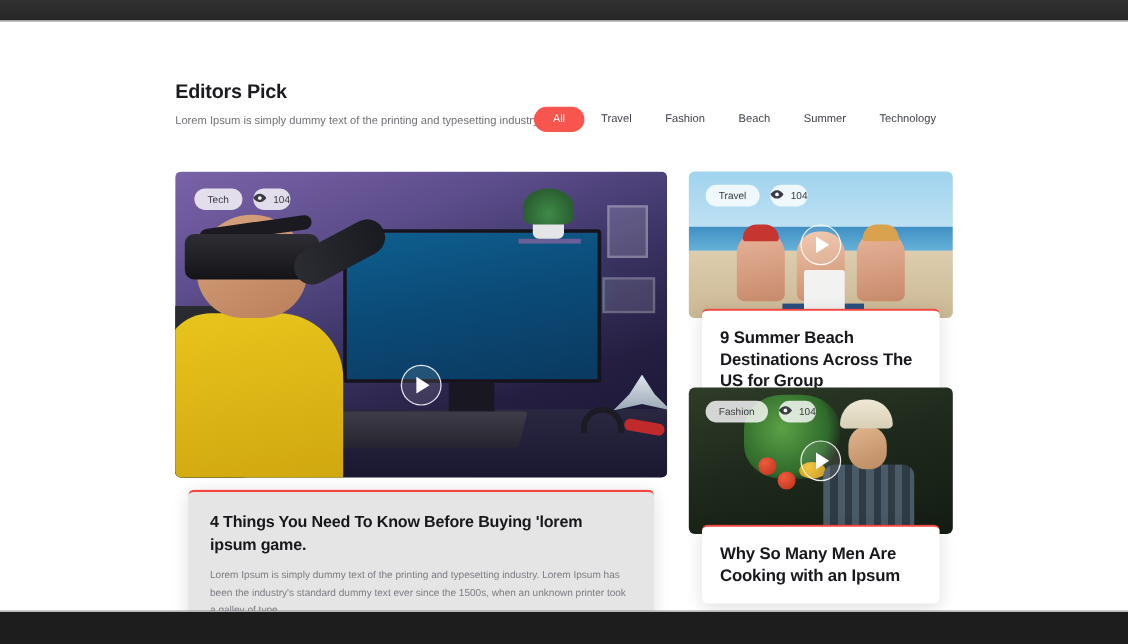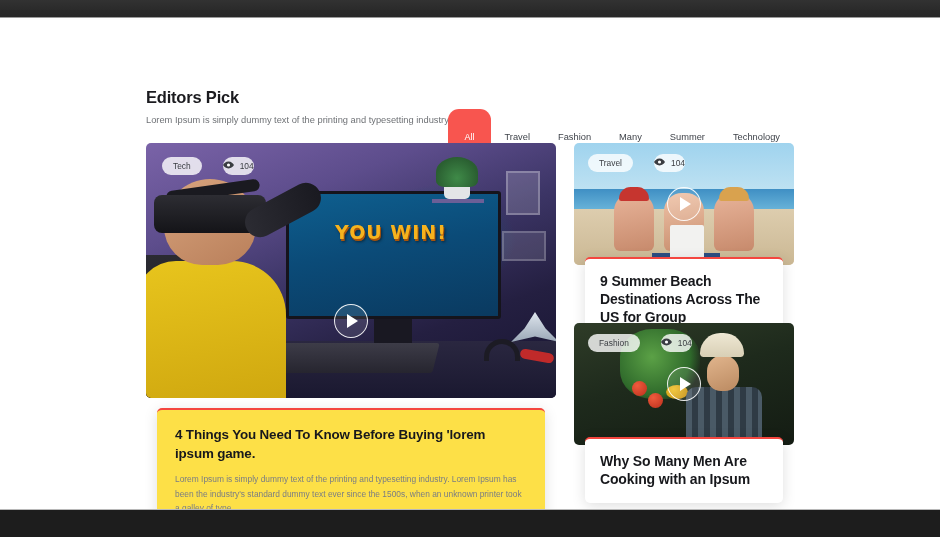--- a/index.html
+++ b/index.html
@@ -22,21 +22,21 @@
     background: #1d1d1d;
     border-top: 1px solid #b8b8b8;
   }
 
   
   .page {
     position: absolute; left: 0; top: 19px; width: 940px; height: 489px;
     background: #fff;
   }
   .content {
-    position: absolute; left: 146px; top: 48px; width: 648px; margin-top: 20px;
+    position: absolute; left: 146px; top: 48px; width: 648px;
   }
 
   
   .header { position: relative; height: 42px; }
   .page-title {
     font-size: 16.5px; font-weight: bold; color: #1b1b1f;
     letter-spacing: -0.2px; line-height: 20px;
   }
   .page-sub {
     font-size: 9.3px; color: #6f7276; margin-top: 7px; line-height: 12px;
@@ -44,21 +44,21 @@
   .tabs {
     position: absolute; right: 0; top: 22px;
     display: flex; align-items: center; gap: 0px;
   }
   .tab {
     font-size: 9.3px; color: #3f434a; padding: 5px 14px;
     white-space: nowrap; cursor: pointer; line-height: 11px;
   }
   .tab.active {
     background: #f8554f; color: #ffffff; border-radius: 11px;
-    padding: 23px 16px; font-size: 9px;
+    padding: 5px 16px; font-size: 9px;
   }
 
   
   .grid {
     position: absolute; left: 146px; top: 124px;
     width: 648px; height: 356px;
   }
 
   
   .featured {
@@ -158,21 +158,21 @@
     border-radius: 18px 18px 0 0;
   }
   .fx-cable {
     position: absolute; left: 374px; top: 208px; width: 34px; height: 10px;
     background: #c02a2a; border-radius: 5px; transform: rotate(10deg);
   }
 
   
   .badge-row {
     position: absolute; left: 16px; top: 14px;
-    display: flex; align-items: center; gap: 21px; z-index: 6;
+    display: flex; align-items: center; gap: 9px; z-index: 6;
   }
   .badge {
     background: rgba(255,255,255,.80); color: #3a3d42;
     font-size: 8.4px; padding: 4px 11px; border-radius: 10px;
     line-height: 10px; white-space: nowrap;
   }
   .badge-views {
     background: rgba(255,255,255,.80); color: #3a3d42;
     font-size: 8.4px; padding: 4px 0; border-radius: 10px;
     display: flex; align-items: center; gap: 6px; line-height: 10px;
@@ -191,21 +191,21 @@
     width: 0; height: 0; margin-left: 3px;
     border-left: 11px solid #ffffff;
     border-top: 7px solid transparent;
     border-bottom: 7px solid transparent;
   }
   .featured .play-btn { left: 188px; top: 161px; }
 
   
   .featured-panel {
     position: absolute; left: 11px; top: 265px; width: 388px;
-    background: #fde047; border-top: 2px solid #f4463f;
+    background: #e5e5e5; border-top: 2px solid #f4463f;
     border-radius: 5px; padding: 15px 18px 17px 18px;
     box-shadow: 0 3px 14px rgba(0,0,0,.13);
   }
   .featured-panel h3 {
     font-size: 13.4px; font-weight: bold; color: #17181c;
     line-height: 19px; letter-spacing: -0.15px;
   }
   .featured-panel p {
     margin-top: 9px; font-size: 8.4px; color: #7a7d83; line-height: 14.5px;
   }
@@ -312,36 +312,35 @@
 
   <div class="content">
     <div class="header">
       <div class="page-title">Editors Pick</div>
       <div class="page-sub">Lorem Ipsum is simply dummy text of the printing and typesetting industry.</div>
 
       <div class="tabs">
         <div class="tab active">All</div>
         <div class="tab">Travel</div>
         <div class="tab">Fashion</div>
-        <div class="tab">Many</div>
+        <div class="tab">Beach</div>
         <div class="tab">Summer</div>
         <div class="tab">Technology</div>
       </div>
     </div>
   </div>
 
   <div class="grid">
 
     <div class="featured">
       <div class="featured-media">
         <div class="fx-desk"></div>
         <div class="fx-monitor">
           <div class="fx-ship"></div>
         </div>
-        <div class="fx-win">YOU WIN!</div>
         <div class="fx-monitor-stand"></div>
         <div class="fx-shelf"></div>
         <div class="fx-pot"></div>
         <div class="fx-plant"></div>
         <div class="fx-frame-a"></div>
         <div class="fx-frame-b"></div>
         <div class="fx-keyboard"></div>
         <div class="fx-headset"></div>
         <div class="fx-cable"></div>
         <div class="fx-jacket"></div>

